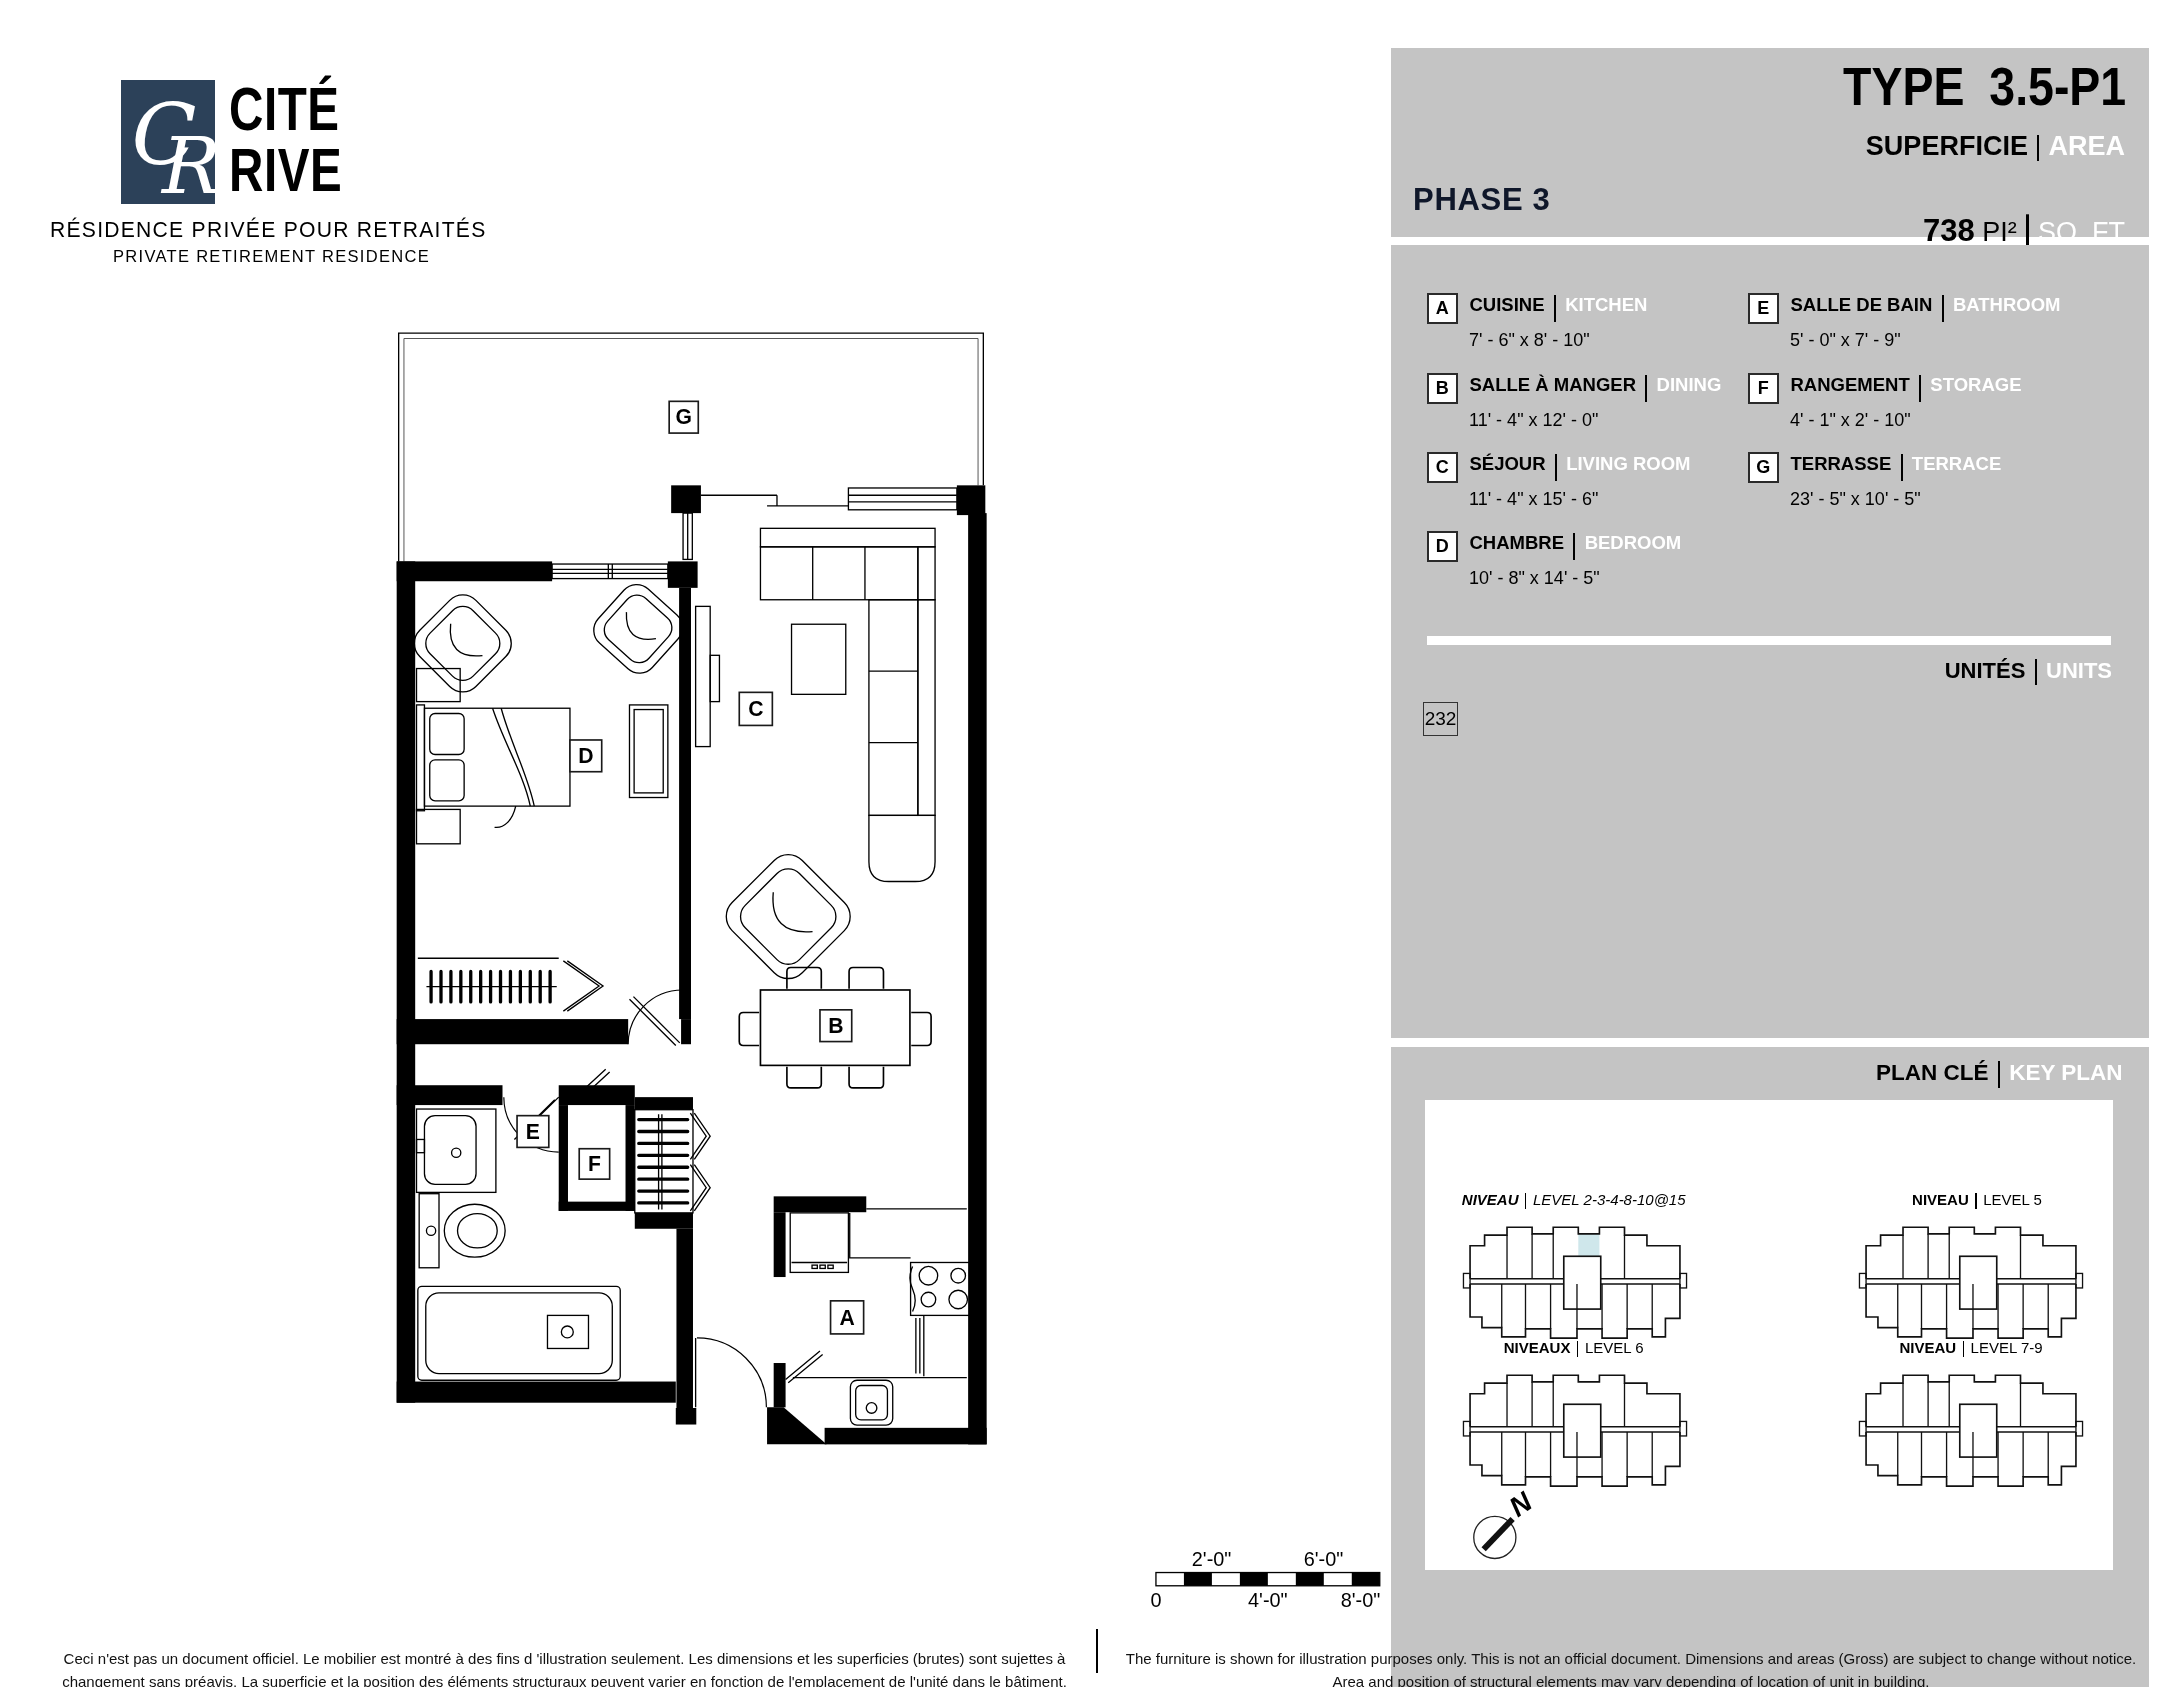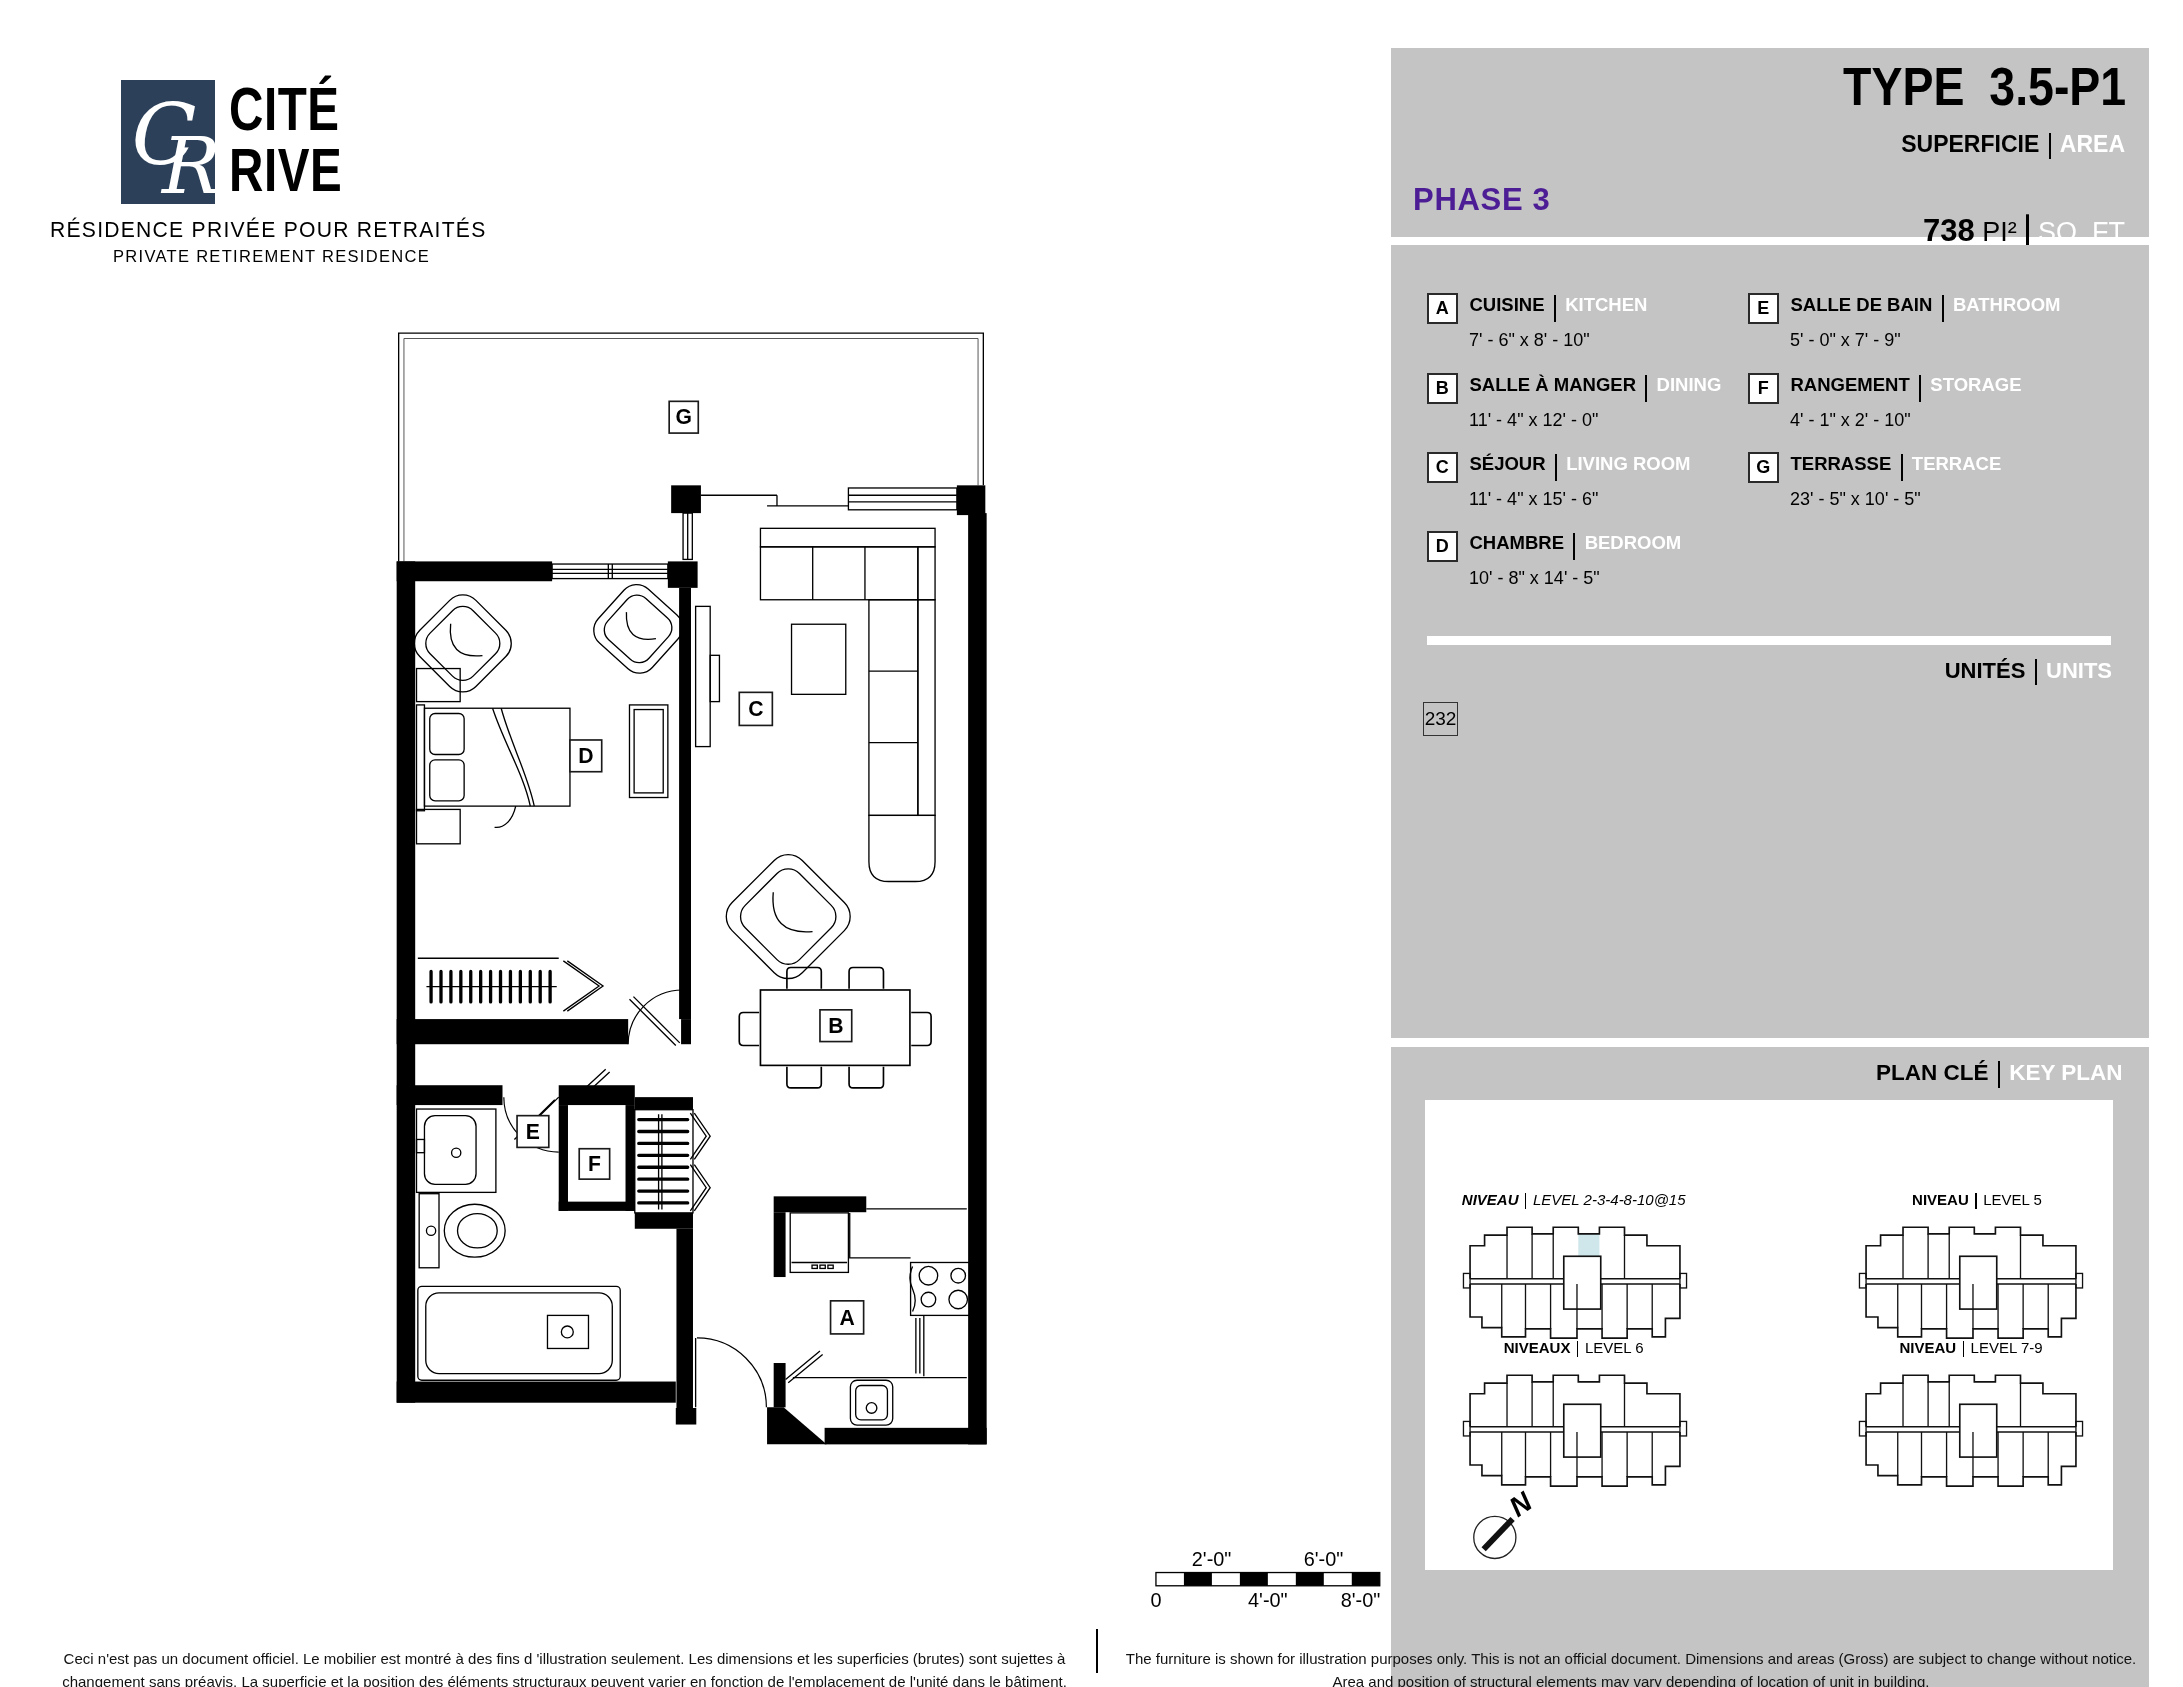--- a/index.html
+++ b/index.html
@@ -17,25 +17,25 @@
   #tagline-fr{position:absolute;left:0px;top:157px;font-size:22px;letter-spacing:1.3px;white-space:nowrap;
               transform:scaleX(0.96);transform-origin:left top;}
   #tagline-en{position:absolute;left:63px;top:187px;font-size:16.5px;letter-spacing:1.3px;white-space:nowrap;}
 
   
   .panel{position:absolute;left:1391px;width:758px;background:#c4c4c4;}
   #panel-header{top:48px;height:189px;}
   #panel-legend{top:245px;height:793px;}
   #panel-keyplan{top:1047px;height:680px;}
 
-  #phase{position:absolute;left:22px;top:134px;font-size:31px;font-weight:bold;color:#4c1d95;letter-spacing:0.7px;}
+  #phase{position:absolute;left:22px;top:134px;font-size:31px;font-weight:bold;color:#0f172a;letter-spacing:0.7px;}
   #type-line{position:absolute;right:22.5px;top:6.6px;font-size:54px;font-weight:bold;white-space:nowrap;
              transform:scaleX(0.86);transform-origin:right top;letter-spacing:0px;}
   #type-line .gap{display:inline-block;width:29px;}
-  #superficie-line{position:absolute;right:24px;top:83px;font-size:23px;font-weight:bold;white-space:nowrap;margin-left:48px;}
+  #superficie-line{position:absolute;right:24px;top:83px;font-size:27px;font-weight:bold;white-space:nowrap;margin-left:48px;}
   #area-line{position:absolute;right:24px;top:119px;font-size:27px;white-space:nowrap;margin-top:42px;}
   #area-line .val{font-weight:bold;font-size:31px;}
   .wdiv{display:inline-block;width:2px;background:#000;vertical-align:middle;margin:0 9.3px;}
   .wdiv.h40{height:26.5px;}
   .wdiv.h24{height:16px;width:1.3px;margin:0 6.6px;}
   .wdiv.tall{height:49px;width:2.6px;transform:translateY(5.3px);}
   .white-txt{color:#fff;}
 
   
   .leg-item{position:absolute;white-space:nowrap;}

